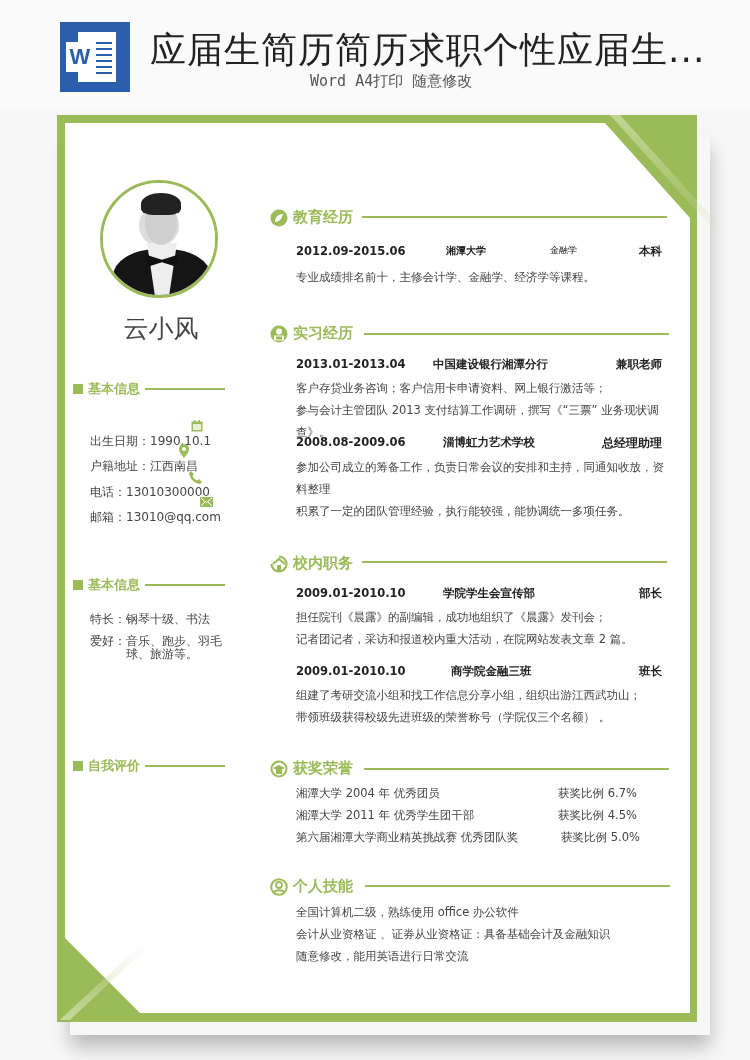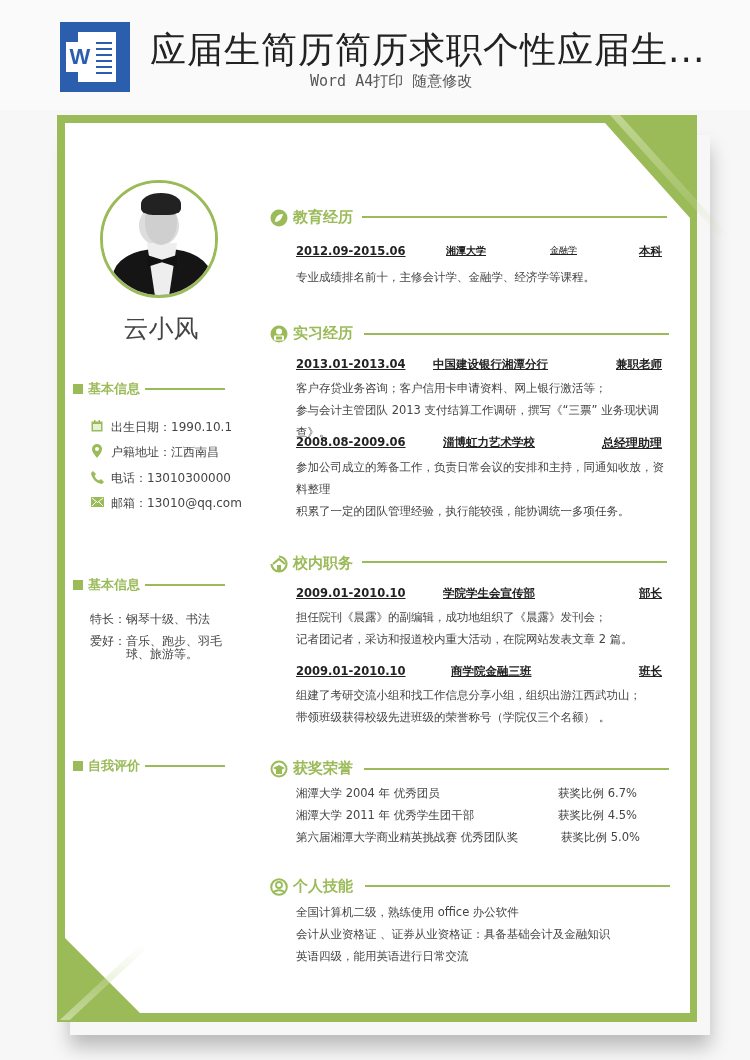--- a/index.html
+++ b/index.html
@@ -30,31 +30,31 @@
   .avatar .face { position:absolute; left:42px; top:18px; width:32px; height:44px; background:#cfcfcf; border-radius: 45% 45% 50% 50%; }
   .avatar .suit { position:absolute; left:10px; top:66px; width:98px; height:60px; background:#151515; border-radius: 45% 45% 0 0; }
   .avatar .shirt { position:absolute; left:44px; top:60px; width:30px; height:60px; background:#eee; clip-path: polygon(0 0,100% 0,70% 100%,30% 100%); }
   .avatar .tie { position:absolute; left:44px; top:72px; width:30px; height:12px; background:#111; clip-path: polygon(0 0,50% 40%,100% 0,100% 100%,50% 60%,0 100%); }
   .name { position: absolute; left: 100px; top: 312px; width: 122px; text-align: center; font-size: 25px; color: #444; }
 
   .lsec-title { position: absolute; left: 73px; font-size: 13px; font-weight: bold; color: #9bbb59; display: flex; align-items: center; }
   .lsec-title .sq { width: 10px; height: 10px; background: #9bbb59; margin-right: 5px; }
   .lsec-title .ln { display: inline-block; width: 80px; height: 2px; background: #9bbb59; margin-left: 5px; }
 
-  .info-row { position: absolute; left: 90px; font-size: 12px; color: #444; display: flex; align-items: flex-start; white-space: nowrap; }
+  .info-row { position: absolute; left: 90px; font-size: 12px; color: #444; display: flex; align-items: flex-end; white-space: nowrap; flex-direction: column; }
   .info-row .ic { width: 14px; height: 14px; margin-right: 7px; display: inline-flex; align-items: center; justify-content: center; }
   .hobby { position: absolute; left: 90px; font-size: 12px; color: #444; line-height: 21px; white-space: nowrap; }
   .self-eval { position: absolute; left: 88px; top: 786px; width: 140px; font-size: 12px; color: #444; line-height: 22.5px; }
 
   
   .rsec-title { position: absolute; left: 270px; display: flex; align-items: center; font-size: 15px; font-weight: bold; color: #9bbb59; }
   .rsec-title .ico { width: 18px; height: 18px; margin-right: 5px; }
   .rsec-line { position: absolute; height: 2px; background: #9bbb59; }
   .entry-head { position: absolute; left: 296px; width: 366px; font-size: 11.5px; font-weight: bold; color: #222; white-space: nowrap; }
-  .entry-head span { position: absolute; top: 0; text-decoration: underline; }
+  .entry-head span { position: absolute; top: 0; }
   .para { position: absolute; left: 296px; width: 370px; font-size: 11.5px; color: #444; line-height: 22px; }
   .award-row { position: absolute; left: 296px; width: 370px; font-size: 11.5px; color: #444; white-space: nowrap; }
   .award-row span { position: absolute; top: 0; }
 </style>
 </head>
 <body>
 
 <div class="hdr">
   <div class="word-icon">
     <div class="page">
@@ -248,14 +248,14 @@
       <circle cx="9" cy="9" r="7.8" stroke="#9bbb59" stroke-width="2" fill="none"></circle>
       <circle cx="9" cy="7" r="3" stroke="#9bbb59" stroke-width="1.8" fill="none"></circle>
       <path d="M3.5 14.5c1.5-3 9.5-3 11 0" stroke="#9bbb59" stroke-width="1.8" fill="none"></path>
     </svg>
   <span>个人技能</span>
 </div>
 <div class="rsec-line" style="left:365px; top:885px; width:305px"></div>
 <div class="para" style="top:901px">
   <div>全国计算机二级，熟练使用 office 办公软件</div>
   <div>会计从业资格证  、证券从业资格证：具备基础会计及金融知识</div>
-  <div>英语四级，能用英语进行日常交流</div>
+  <div>随意修改，能用英语进行日常交流</div>
 </div>
 
 </body></html>

